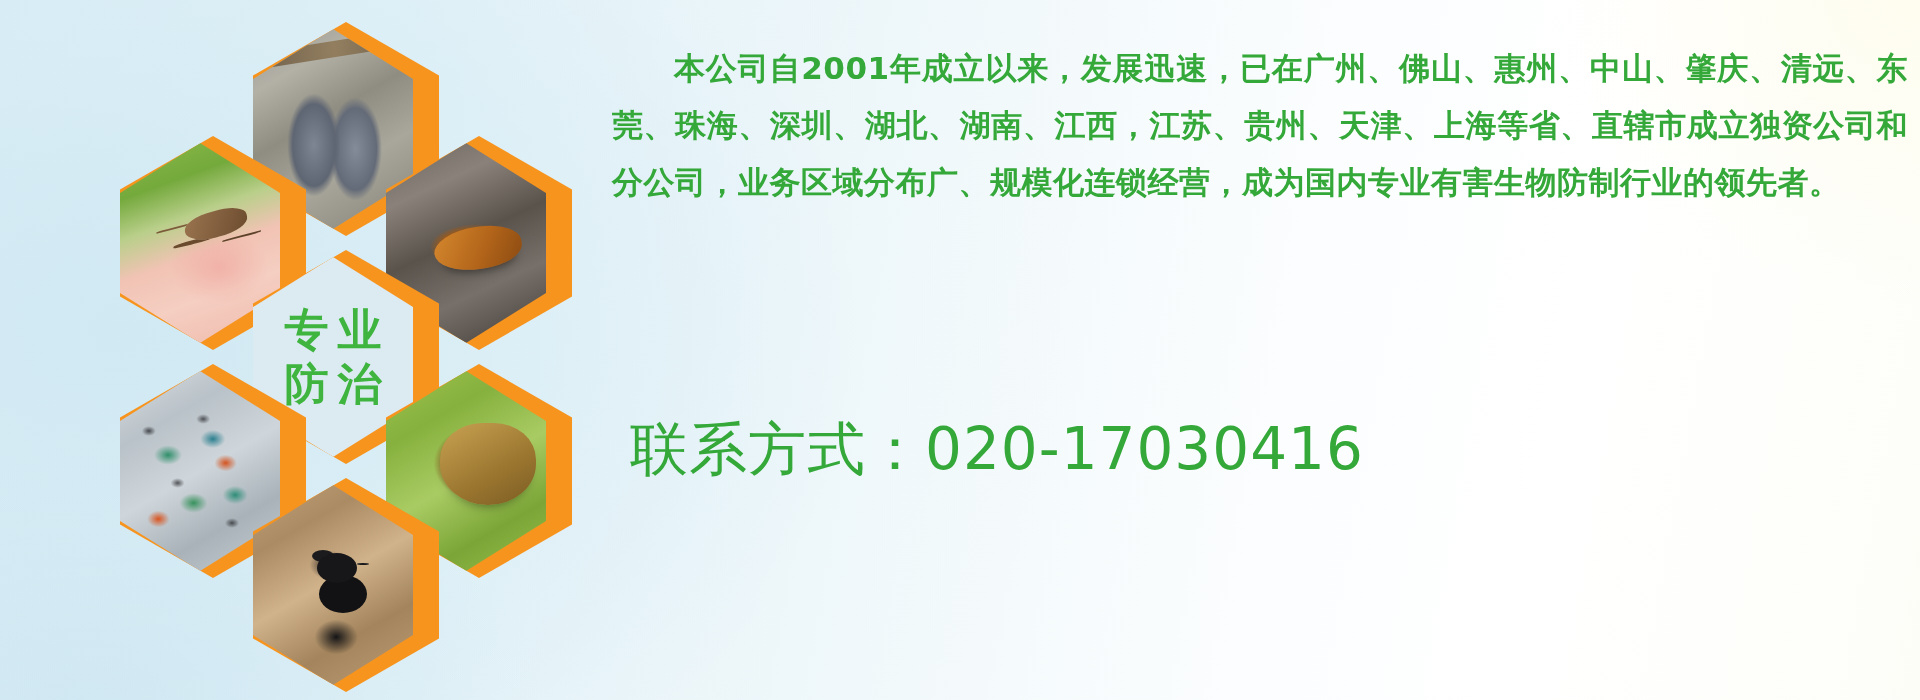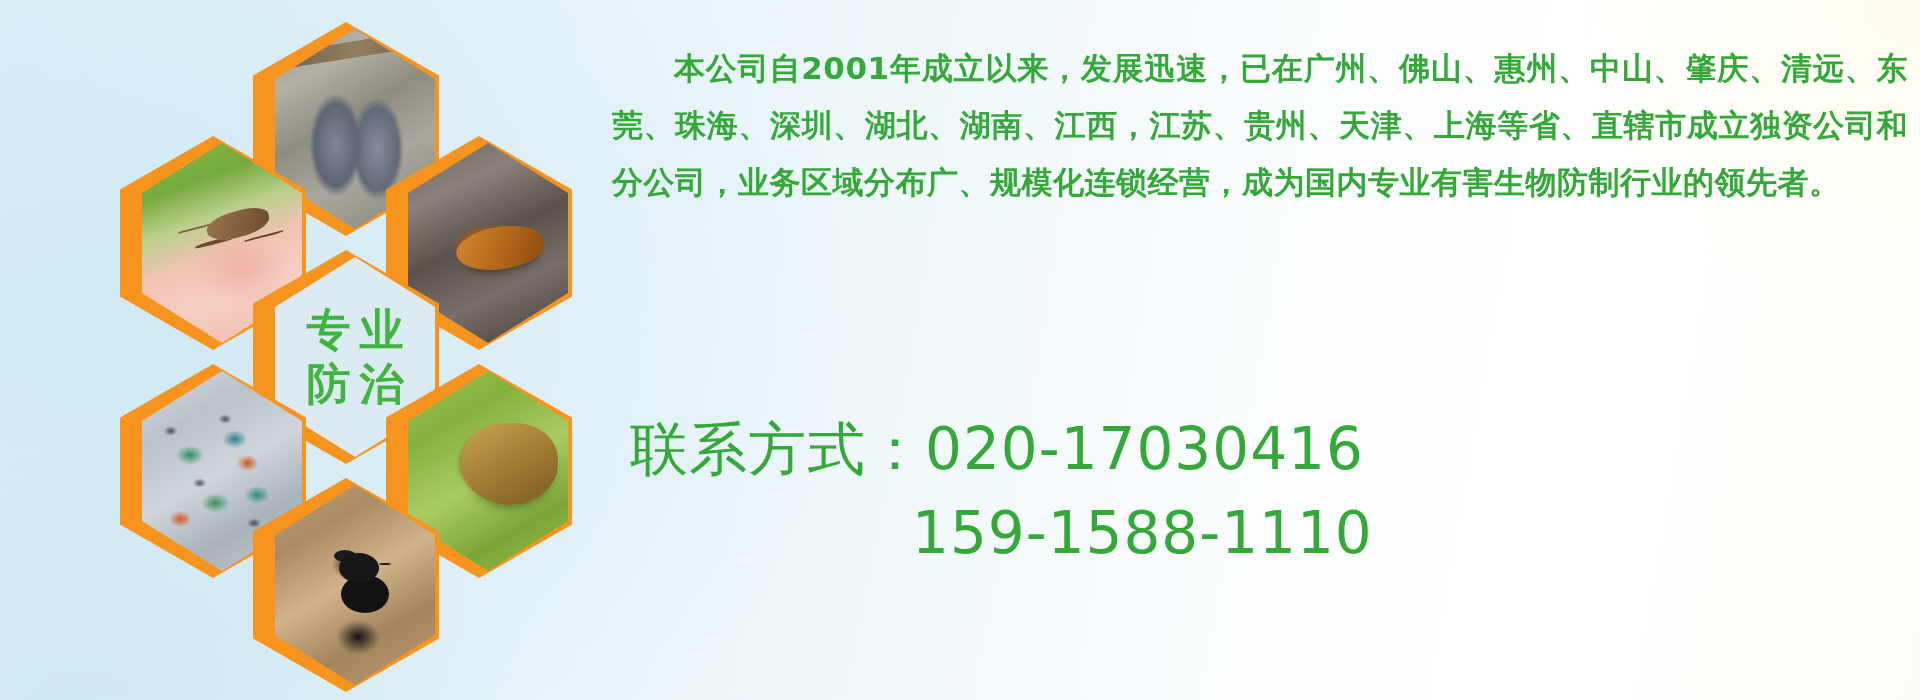--- a/index.html
+++ b/index.html
@@ -41,21 +41,21 @@
     width:500px; height:560px;
   }
   .hex {
     position:absolute;
     width:186px; height:214px;
     clip-path:polygon(50% 0%, 100% 25%, 100% 75%, 50% 100%, 0% 75%, 0% 25%);
     background:#f7941e;
   }
   .hex .inner {
     position:absolute;
-    left:22px; top:7px;
+    left:0; top:7px;
     width:160px; height:200px;
     clip-path:polygon(50% 0%, 100% 25%, 100% 75%, 50% 100%, 0% 75%, 0% 25%);
     overflow:hidden;
   }
   .hex .art { position:absolute; inset:0; }
 
   
   #hex-top     { left:157px; top:8px;   }
   #hex-left-up { left:24px;  top:122px; }
   #hex-right-up{ left:290px; top:122px; }
@@ -261,18 +261,17 @@
     </div>
 
   </div>
 
   <div id="content">
 
     <p id="intro-paragraph">本公司自2001年成立以来，发展迅速，已在广州、佛山、惠州、中山、肇庆、清远、东莞、珠海、深圳、湖北、湖南、江西，江苏、贵州、天津、上海等省、直辖市成立独资公司和分公司，业务区域分布广、规模化连锁经营，成为国内专业有害生物防制行业的领先者。</p>
 
     <div id="contact-block">
       <div class="contact-line" id="contact-line-1">联系方式：020-17030416</div>
-      <div class="contact-line" id="contact-line-2">159-1588-1110</div>
     </div>
 
   </div>
 
 </div>
 
 </body></html>

